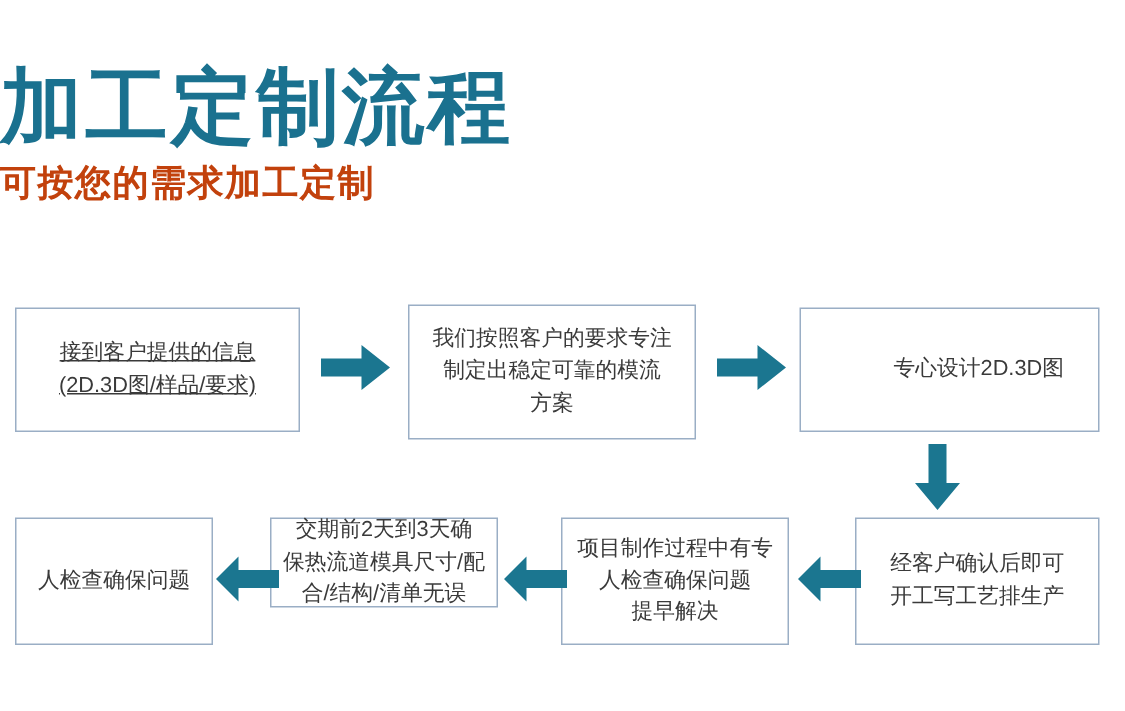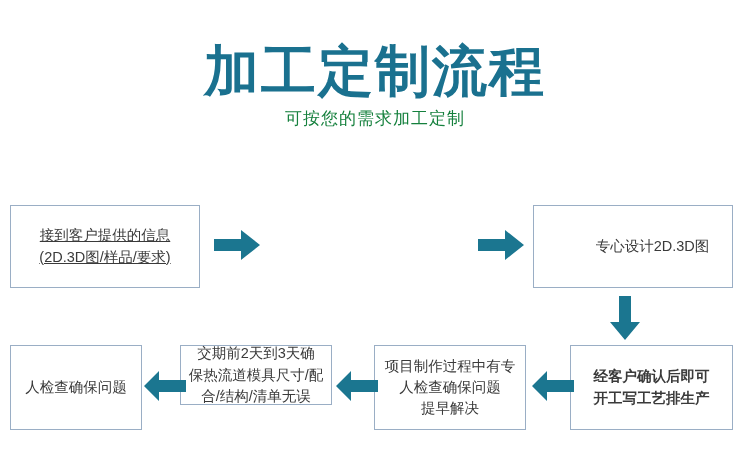--- a/index.html
+++ b/index.html
@@ -17,35 +17,35 @@
     background: #ffffff;
     overflow: hidden;
   }
 
   
   .header {
     position: absolute;
     left: 0;
     top: 42px;
     width: 750px;
-    text-align: center;
+    text-align: left;
   }
   .main-title {
     font-size: 55px;
     font-weight: bold;
     color: #1a718f;
     letter-spacing: 2px;
     line-height: 1.08;
     white-space: nowrap;
   }
   .sub-title {
     margin-top: 9px;
-    font-size: 17px;
-    font-weight: normal;
-    color: #15803d;
+    font-size: 24px;
+    font-weight: bold;
+    color: #c2410c;
     letter-spacing: 1px;
     line-height: 1.1;
     white-space: nowrap;
   }
 
   
   .flow-box {
     position: absolute;
     box-sizing: border-box;
     border: 1px solid #9aaec5;
@@ -64,21 +64,21 @@
     display: block;
     width: 100%;
     white-space: pre-line;
   }
 
   
   #box-1 { left: 10px;  top: 205px; width: 190px; height: 83px; text-decoration: underline; }
   #box-2 { left: 272px; top: 203px; width: 192px; height: 90px; }
   #box-3 { left: 533px; top: 205px; width: 200px; height: 83px; padding-left: 45px; }
   
-  #box-4 { left: 570px; top: 345px; width: 163px; height: 85px; font-weight: bold; }
+  #box-4 { left: 570px; top: 345px; width: 163px; height: 85px; }
   #box-5 { left: 374px; top: 345px; width: 152px; height: 85px; }
   #box-6 { left: 180px; top: 345px; width: 152px; height: 60px; }
   #box-7 { left: 10px;  top: 345px; width: 132px; height: 85px; }
 
   
   .arrow {
     position: absolute;
   }
   .arrow svg { display: block; }
 
@@ -103,20 +103,25 @@
     <span class="box-text">接到客户提供的信息
 (2D.3D图/样品/要求)</span>
   </div>
 
   <div class="arrow" id="arrow-1">
     <svg viewBox="0 0 46 34" width="46" height="34" aria-hidden="true">
       <path d="M0 11 L27 11 L27 2 L46 17 L27 32 L27 23 L0 23 Z" fill="#1b7690"></path>
     </svg>
   </div>
 
+  <div class="flow-box" id="box-2">
+    <span class="box-text">我们按照客户的要求专注
+制定出稳定可靠的模流
+方案</span>
+  </div>
 
   <div class="arrow" id="arrow-2">
     <svg viewBox="0 0 46 34" width="46" height="34" aria-hidden="true">
       <path d="M0 11 L27 11 L27 2 L46 17 L27 32 L27 23 L0 23 Z" fill="#1b7690"></path>
     </svg>
   </div>
 
   <div class="flow-box" id="box-3">
     <span class="box-text">专心设计2D.3D图</span>
   </div>

